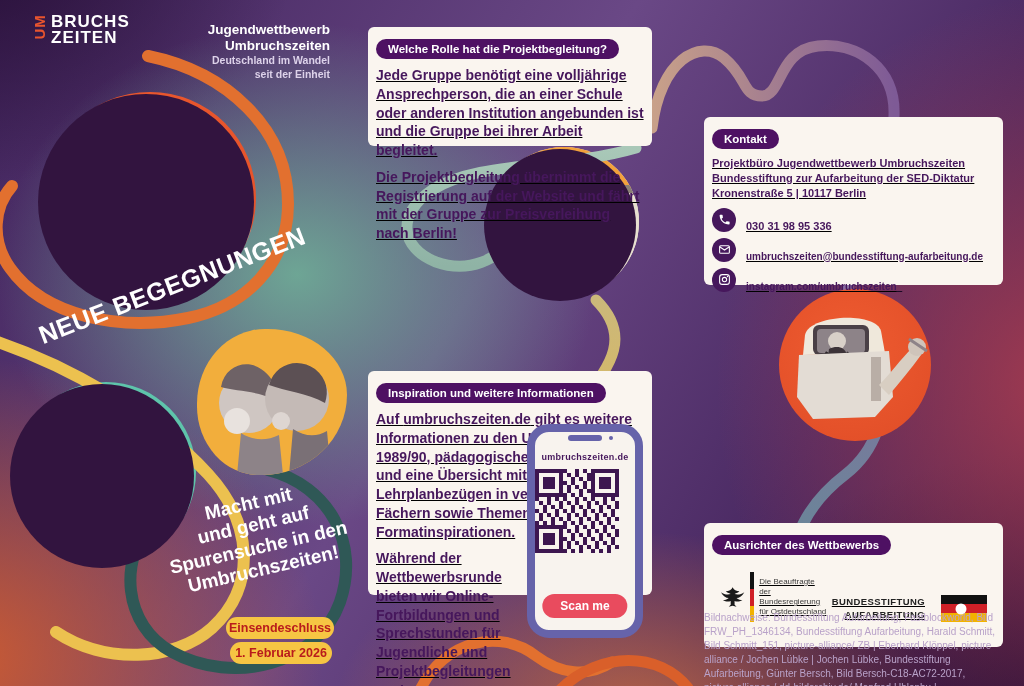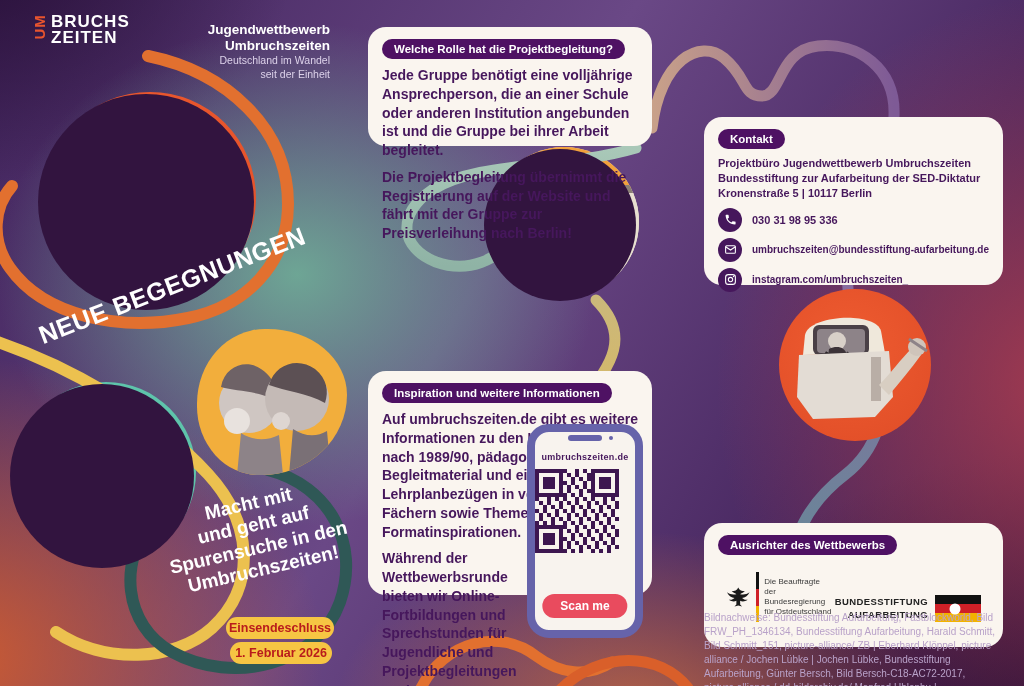--- a/index.html
+++ b/index.html
@@ -15,21 +15,21 @@
       radial-gradient(ellipse 480px 340px at 103% 103%, rgba(41,16,56,.9), rgba(41,16,56,0) 75%),
       linear-gradient(120deg,#41245c,#6a4886 45%,#4b2a63 75%,#351a47);
   }
   .cords{position:absolute;left:0;top:0;z-index:1;}
   
   .logo{position:absolute;left:30px;top:14px;display:flex;align-items:center;gap:3px;z-index:3;}
   .logo-um{display:inline-block;width:18px;transform:rotate(-90deg);font-weight:bold;font-size:15px;letter-spacing:1px;color:#e8542e;}
   .logo-text{font-weight:bold;color:#fff;font-size:17px;line-height:.95;letter-spacing:1px;}
   .masthead{position:absolute;left:178px;top:22px;width:152px;text-align:right;z-index:3;color:#fff;}
   .masthead .t{font-weight:bold;font-size:13.5px;line-height:1.2;}
-  .masthead .s{font-size:10.5px;line-height:1.3;color:#ddd2ea;}
+  .masthead .s{font-size:10.5px;line-height:1.3;color:#ddd2ea;font-weight:bold;}
   
   .ring{position:absolute;border-radius:50%;background:#32143f;z-index:2;}
   .photo{position:absolute;border-radius:50%;overflow:hidden;}
   .ph1-ring{left:38px;top:94px;width:216px;height:216px;}
   .ph1{left:44px;top:92px;width:212px;height:212px;background:radial-gradient(circle at 50% 35%,#ef5c31,#e04e27);}
   .ph2-ring{left:484px;top:149px;width:152px;height:152px;}
   .ph2{left:489px;top:147px;width:150px;height:150px;background:#e7dfcf;}
   .ph3{left:779px;top:289px;width:152px;height:152px;background:radial-gradient(circle at 45% 40%,#ef5c31,#df4c26);z-index:2;}
   .ph4-ring{left:10px;top:384px;width:184px;height:184px;}
   .ph4{left:16px;top:382px;width:180px;height:180px;background:#5ec4ab;}
@@ -40,21 +40,21 @@
   .slogan{position:absolute;left:30px;top:268px;width:300px;transform:rotate(-21deg);
     color:#fff;font-weight:bold;font-size:25px;letter-spacing:.5px;z-index:4;white-space:nowrap;}
   .cta{position:absolute;left:136px;top:492px;width:240px;transform:rotate(-13deg);
     color:#fff;font-weight:bold;font-size:19px;line-height:1.18;text-align:center;
     white-space:pre-line;z-index:4;}
   .pill-yellow{position:absolute;background:#f6c543;color:#b91c1c;font-weight:bold;
     font-size:12.5px;text-align:center;border-radius:14px;padding:4px 0;z-index:4;}
   .deadline-label{left:226px;top:617px;width:108px;}
   .deadline-date{left:230px;top:642px;width:102px;}
   
-  .card{position:absolute;background:#faf5ef;border-radius:18px;z-index:3;padding:12px 14px;box-sizing:border-box;}
+  .card{position:absolute;background:#faf5ef;border-radius:6px;z-index:3;padding:12px 8px;box-sizing:border-box;text-decoration:underline;}
   .card-pill{display:inline-block;background:#4e1163;color:#fff;font-weight:bold;
     font-size:11.5px;padding:4px 12px;border-radius:14px;margin-bottom:7px;}
   .card p{margin:0 0 8px 0;color:#46175c;font-size:14px;line-height:1.34;font-weight:600;}
   .role-card{left:368px;top:27px;width:284px;height:119px;}
   .info-card{left:368px;top:331px;width:284px;height:224px;margin-top:40px;}
   .info-card .narrow{width:152px;}
   .bold-inline{font-weight:bold;}
   
   .phone{position:absolute;left:527px;top:424px;width:116px;height:214px;z-index:5;
     background:#f8f3ee;border:8px solid #6663aa;border-radius:22px;box-sizing:border-box;}
@@ -62,32 +62,32 @@
     width:34px;height:6px;background:#6663aa;border-radius:4px;}
   .phone-cam{position:absolute;right:22px;top:4px;width:4px;height:4px;border-radius:50%;background:#6663aa;}
   .phone-url{margin-top:20px;text-align:center;color:#46175c;font-weight:bold;font-size:9px;letter-spacing:.3px;}
   .qr-wrap{margin:7px auto 0;width:84px;height:84px;}
   .scan-btn{position:absolute;left:50%;bottom:12px;transform:translateX(-50%);
     background:#e94b5e;color:#fff;font-weight:bold;font-size:12px;border:none;
     border-radius:14px;padding:5px 18px;white-space:nowrap;cursor:pointer;}
   
   .contact-card{left:704px;top:117px;width:299px;height:168px;}
   .addr{color:#46175c;font-size:11px;font-weight:bold;line-height:1.35;margin-bottom:7px;}
-  .crow{display:flex;align-items:center;gap:10px;margin-top:6px;}
+  .crow{display:flex;align-items:flex-end;gap:10px;margin-top:6px;}
   .cicon{flex:0 0 auto;width:24px;height:24px;border-radius:50%;background:#46175c;
     display:flex;align-items:center;justify-content:center;}
   .crow span{color:#46175c;font-weight:bold;font-size:10px;}
   .crow .phone-num{font-size:11px;}
   
   .org-card{left:704px;top:479px;width:299px;height:124px;margin-top:44px;}
   .org-logos{display:flex;align-items:flex-end;justify-content:space-between;padding:10px 8px 0 8px;}
   .gov-logo{display:flex;align-items:center;gap:5px;}
   .gov-bar{width:4px;height:50px;background:linear-gradient(180deg,#111 0 34%,#cf2027 34% 67%,#f2b200 67%);}
   .gov-text{font-size:8px;line-height:1.25;color:#3a3a3a;}
-  .bsa-logo{display:flex;align-items:center;gap:7px;}
+  .bsa-logo{display:flex;align-items:center;gap:16px;}
   .bsa-text{text-align:right;font-size:9.5px;font-weight:bold;letter-spacing:.4px;color:#222;line-height:1.3;}
   .bsa-flag{position:relative;width:46px;height:27px;
     background:linear-gradient(180deg,#111 0 34%,#cf2027 34% 67%,#f2b200 67%);}
   .bsa-flag::after{content:"";position:absolute;left:44%;top:50%;width:11px;height:11px;
     border-radius:50%;background:#fff;transform:translate(-50%,-50%);}
   
   .credits{position:absolute;left:704px;top:611px;width:292px;z-index:3;
     color:#b9a2c9;font-size:10px;line-height:1.4;}
 </style>
 </head>

